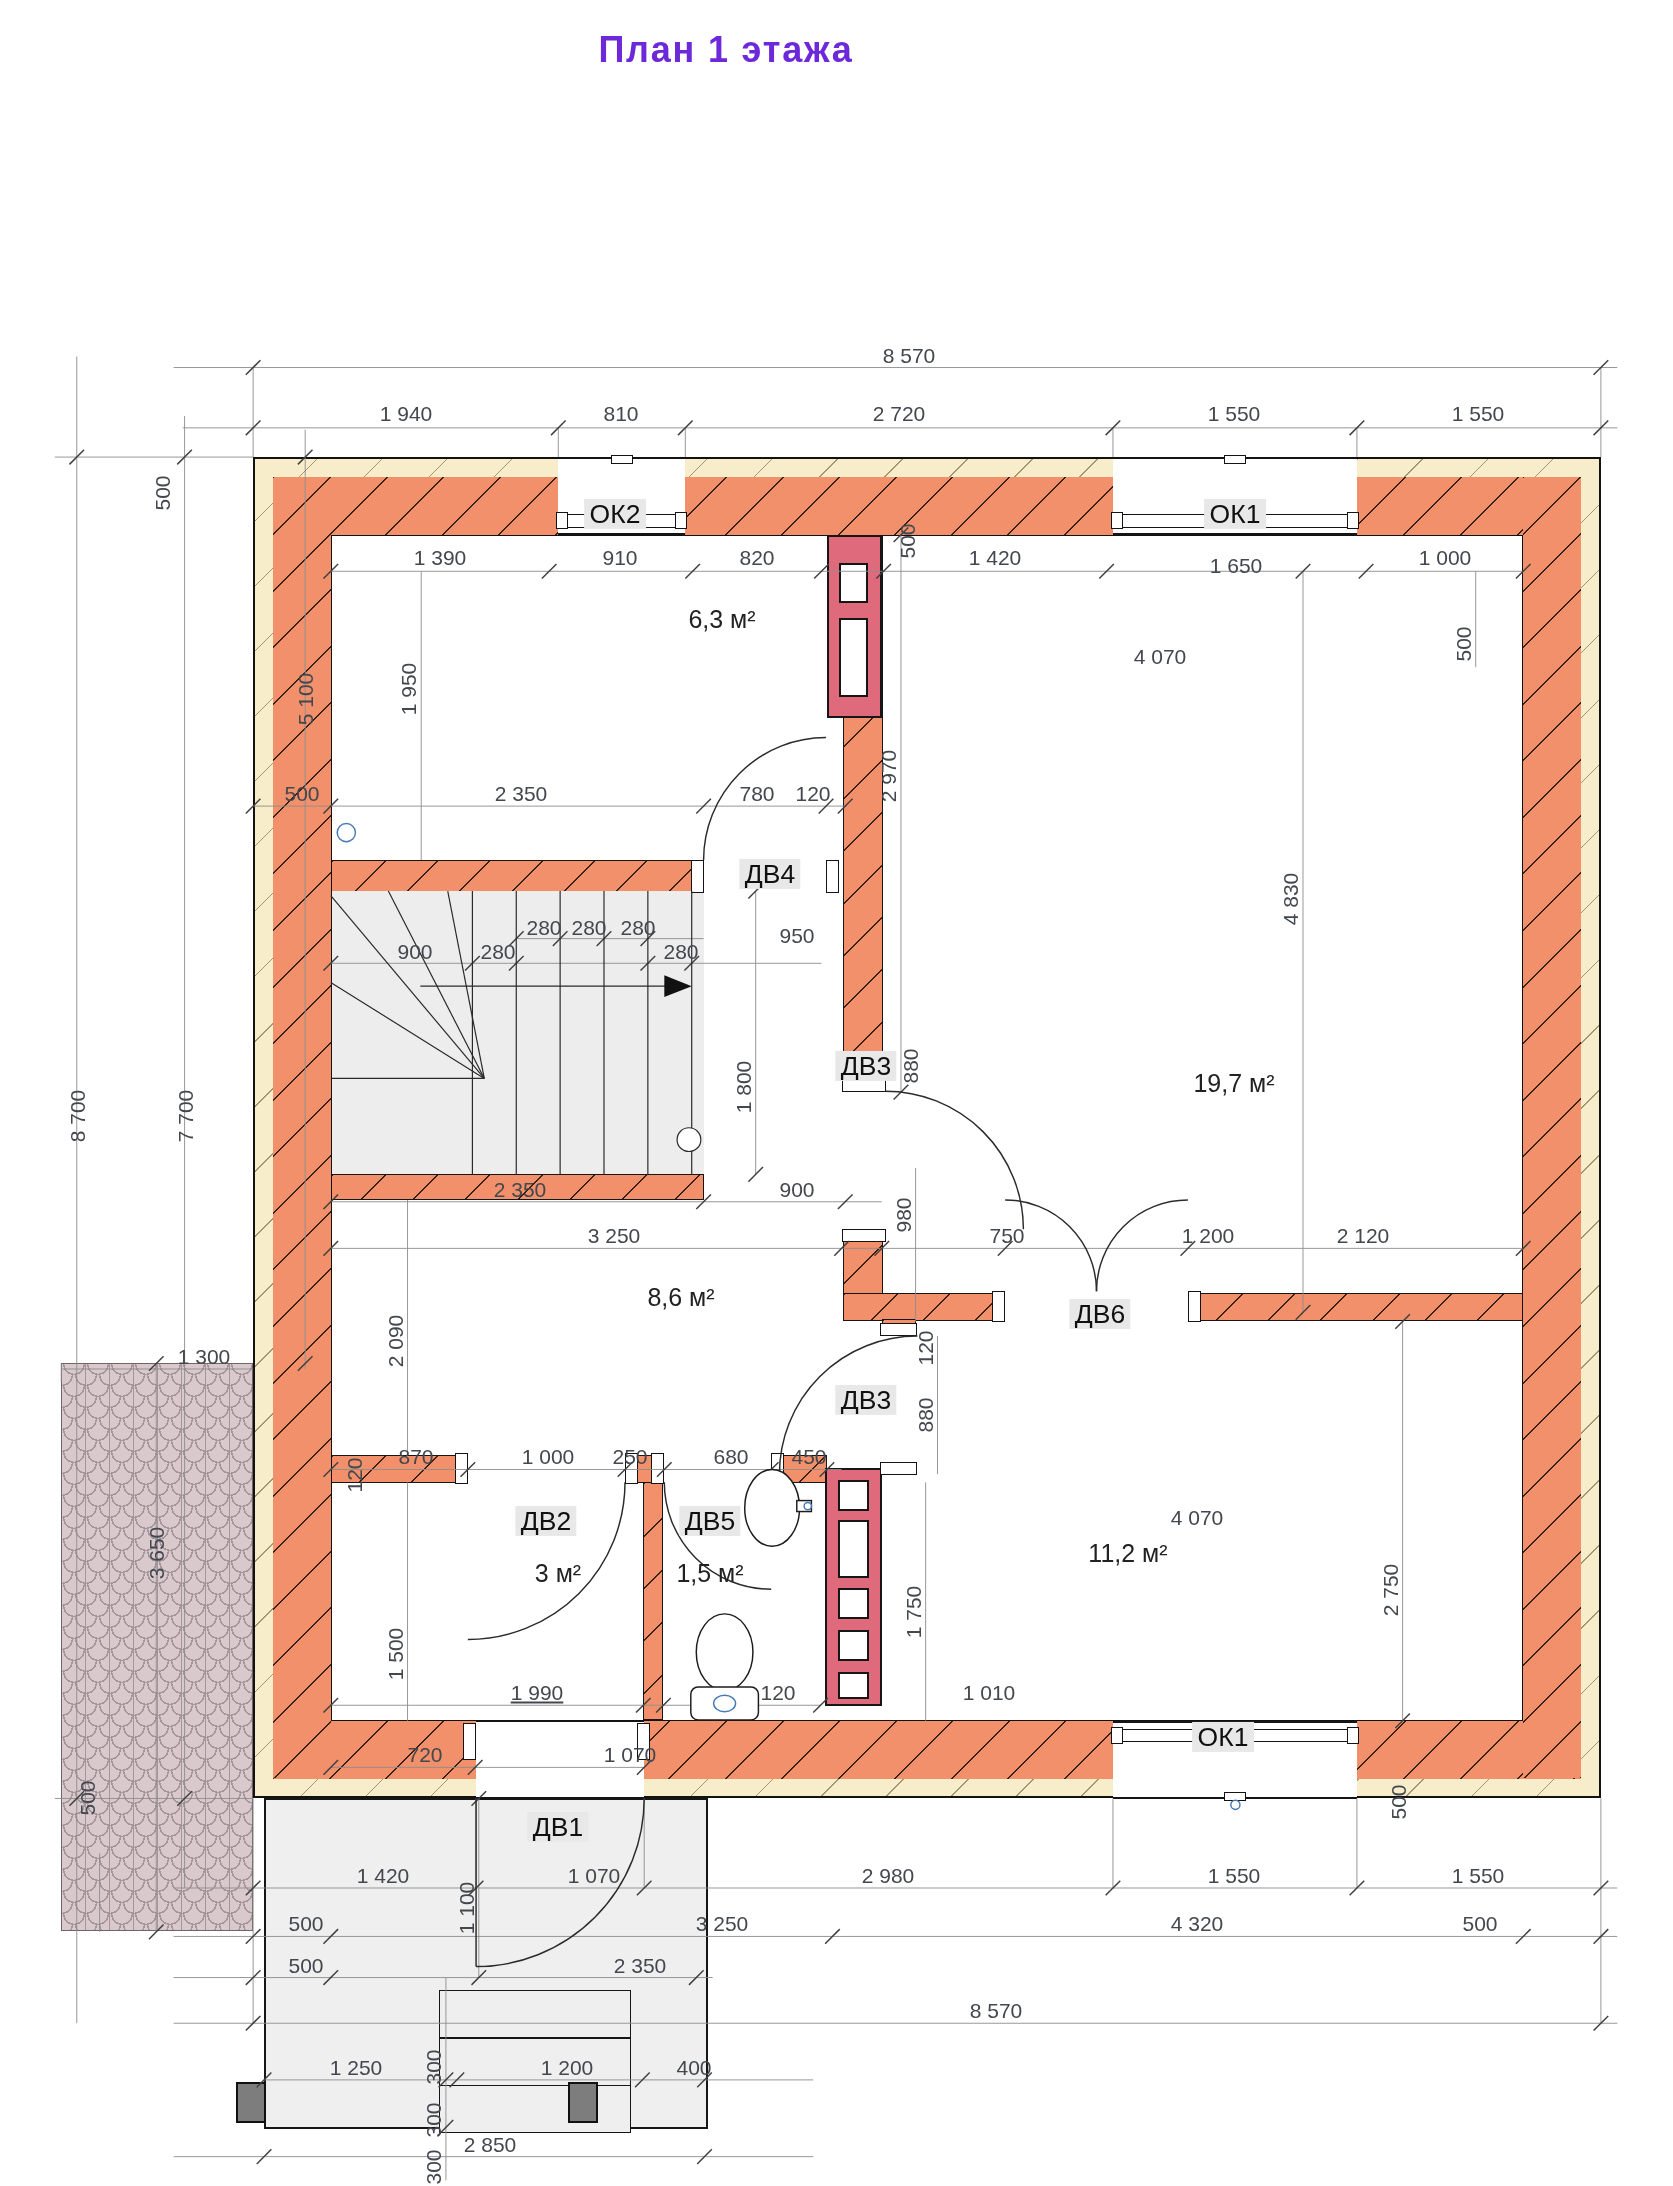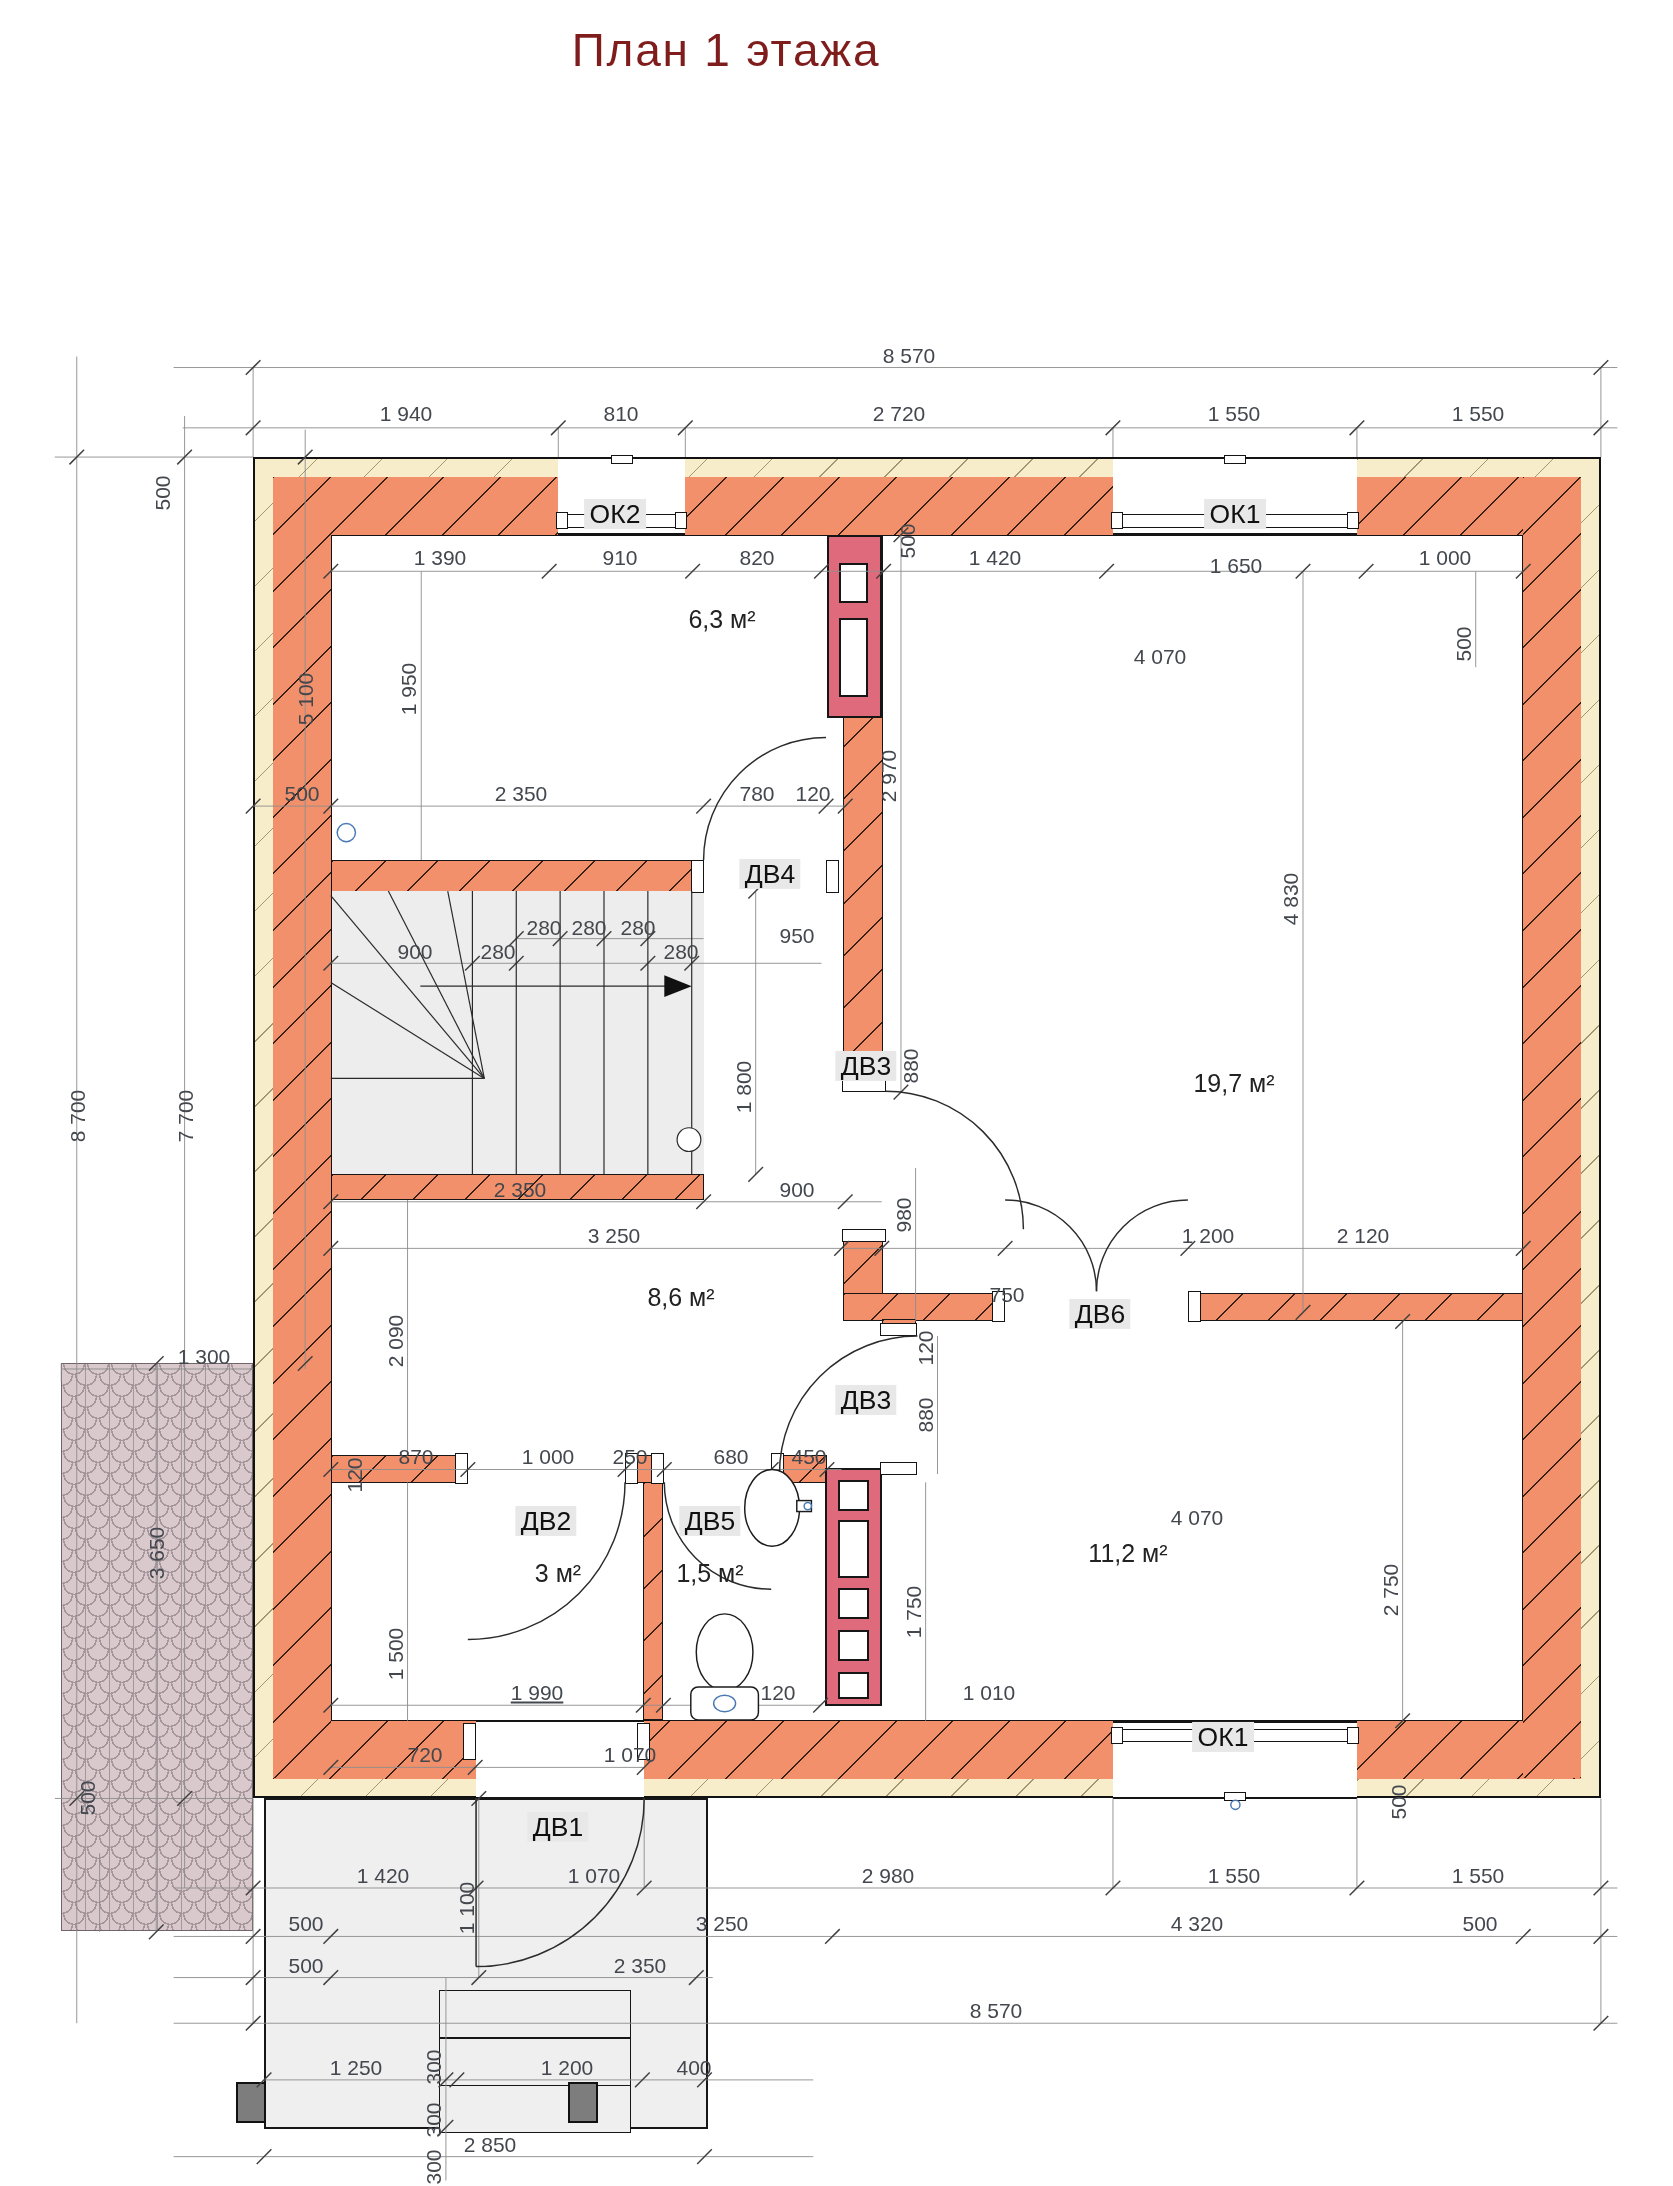--- a/index.html
+++ b/index.html
@@ -35,22 +35,22 @@
        repeating-linear-gradient(90deg, transparent 0 23px, #a5969b 23px 24px);
      background-size:24px 22px,24px 22px,24px 22px;
      background-position:0 0,12px 11px,0 0;}
   svg.lines{position:absolute;left:0;top:0;z-index:10;}
   
   .lbl{position:absolute;z-index:12;font-size:21px;line-height:1;color:#43474e;white-space:nowrap;
        transform:translate(-50%,-50%);}
   .rot{transform:translate(-50%,-50%) rotate(-90deg);}
   .tag{font-size:26.5px;color:#101010;background:#e8e8e8;padding:1.8px 5.5px;}
   .area{font-size:25px;color:#222;}
-  .title{position:absolute;z-index:12;font-size:46px;color:#7f1d1d;transform:translate(-50%,-50%);
-         letter-spacing:1.8px;white-space:nowrap;}
+  .title{position:absolute;z-index:12;font-size:36px;color:#6d28d9;transform:translate(-50%,-50%);
+         letter-spacing:1.8px;white-space:nowrap;font-weight:bold;}
 </style>
 </head>
 <body>
 
 <div class="canvas">
 
   <div class="title" style="left:726px;top:50px;">План 1 этажа</div>
 
   <div class="terrace" style="left:61px;top:1363px;width:192px;height:568px;"></div>
 
@@ -395,21 +395,21 @@
   <div class="lbl" style="left:797px;top:935px;">950</div>
   <div class="lbl rot" style="left:743px;top:1087px;">1 800</div>
   <div class="lbl" style="left:520px;top:1189px;">2 350</div>
   <div class="lbl" style="left:797px;top:1189px;">900</div>
   <div class="lbl rot" style="left:888px;top:776px;">2 970</div>
   <div class="lbl rot" style="left:910px;top:1066px;">880</div>
 
   <div class="lbl" style="left:614px;top:1235px;">3 250</div>
   <div class="lbl rot" style="left:395px;top:1341px;">2 090</div>
   <div class="lbl rot" style="left:903px;top:1215px;">980</div>
-  <div class="lbl" style="left:1007px;top:1294px;">750</div>
+  <div class="lbl" style="left:1007px;top:1235px;">750</div>
   <div class="lbl" style="left:1208px;top:1235px;">1 200</div>
   <div class="lbl rot" style="left:925px;top:1348px;">120</div>
   <div class="lbl rot" style="left:925px;top:1415px;">880</div>
 
   <div class="lbl" style="left:416px;top:1456px;">870</div>
   <div class="lbl" style="left:548px;top:1456px;">1 000</div>
   <div class="lbl" style="left:630px;top:1456px;">250</div>
   <div class="lbl" style="left:731px;top:1456px;">680</div>
   <div class="lbl" style="left:809px;top:1456px;">450</div>
   <div class="lbl rot" style="left:354px;top:1475px;">120</div>

